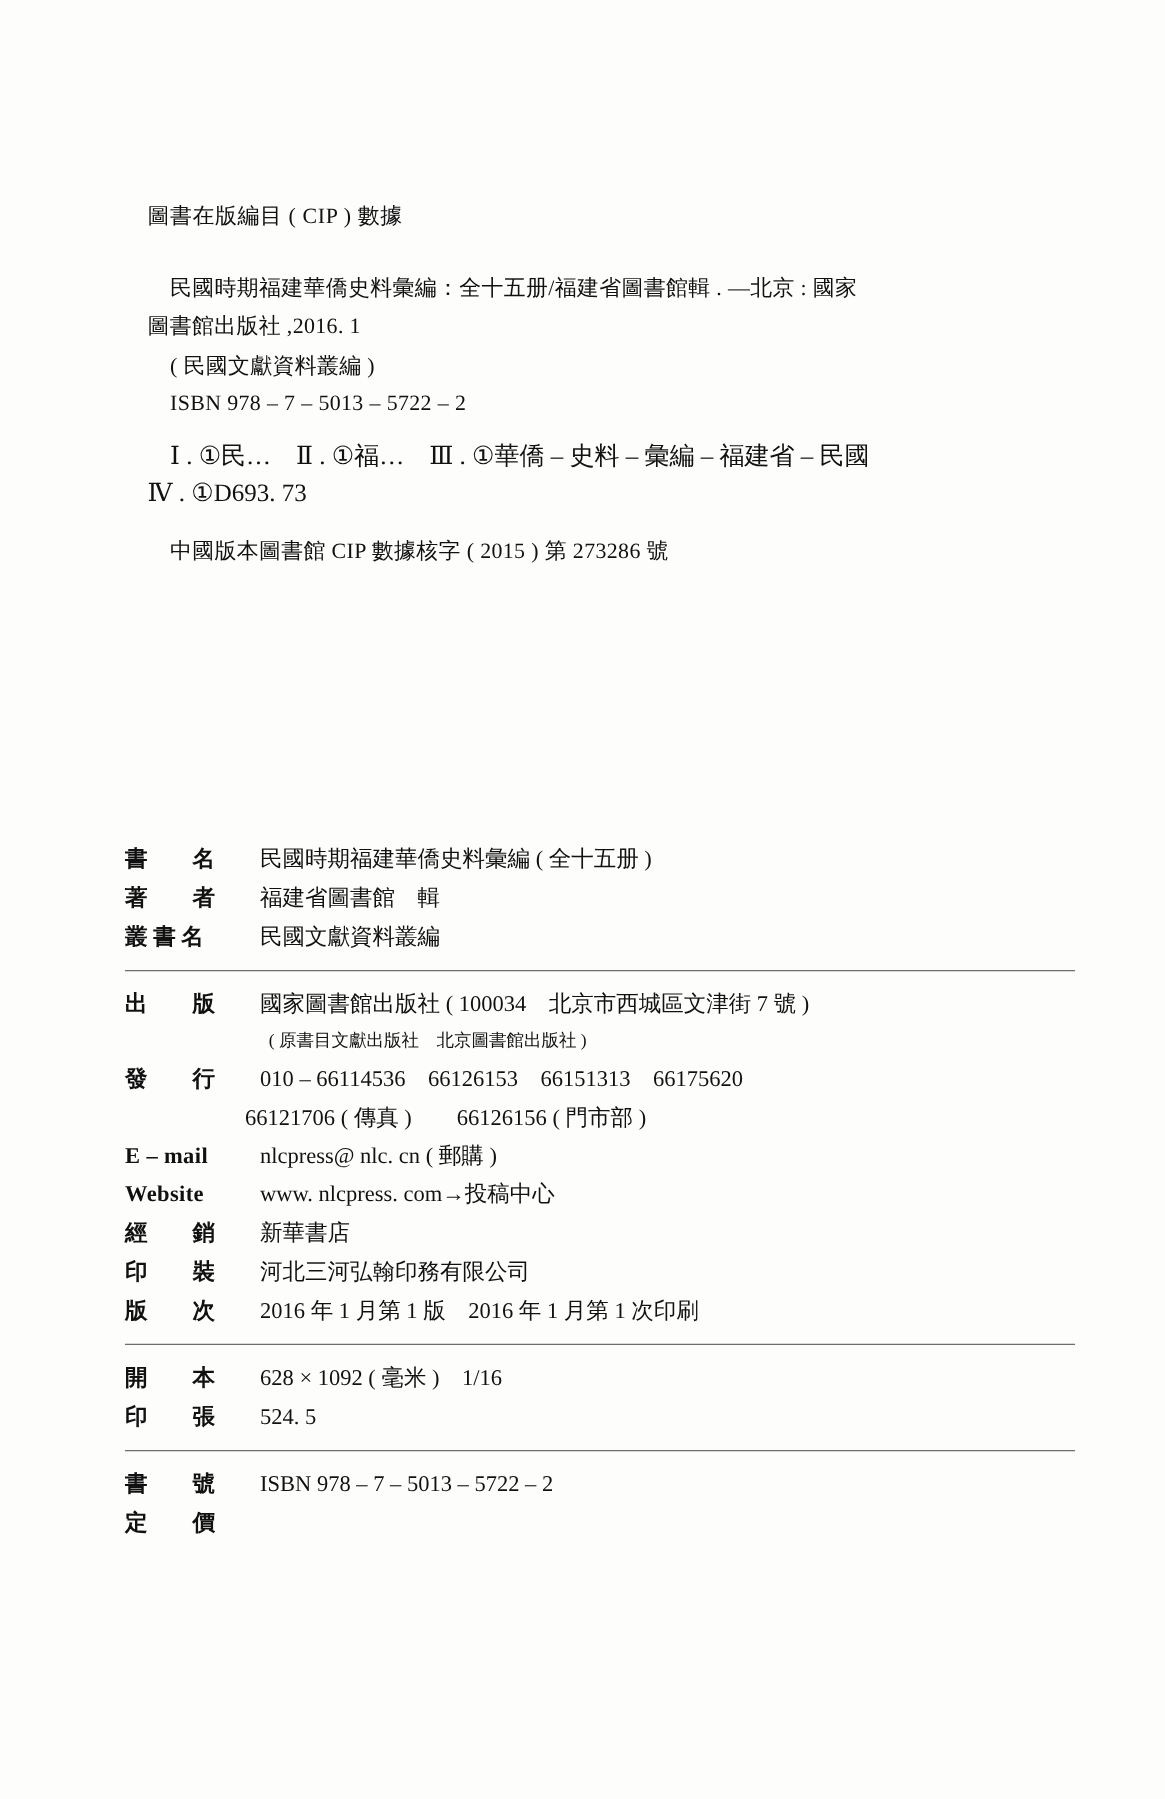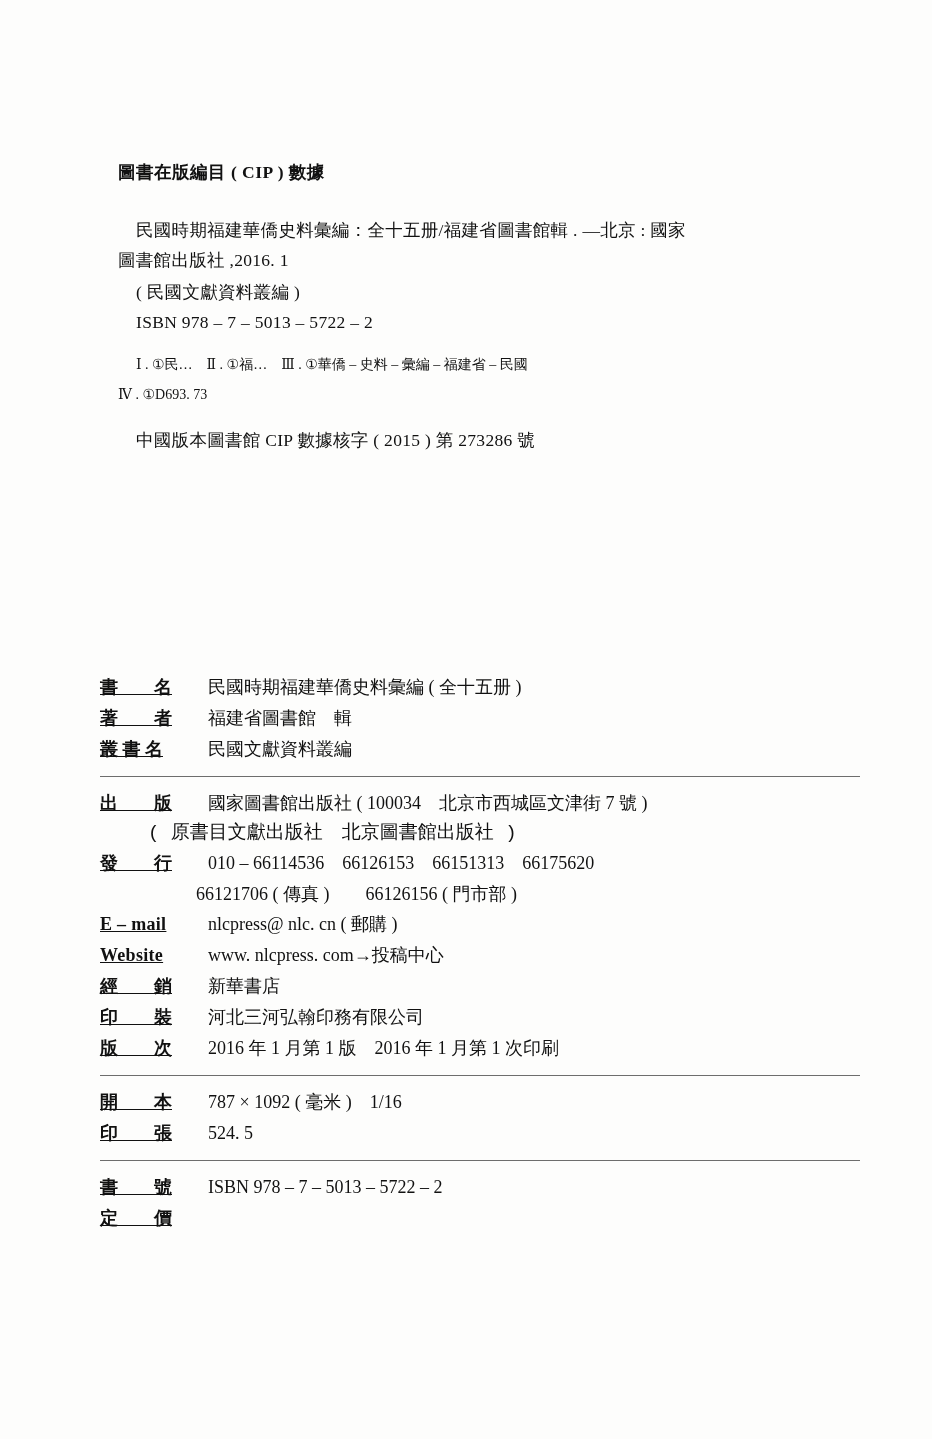--- a/index.html
+++ b/index.html
@@ -23,37 +23,37 @@
     background: #fdfdfc;
   }
   
   .cip {
     position: absolute;
     left: 118px;
     top: 160px;
     width: 700px;
   }
   .cip-title {
-    font-weight: bold;
+    font-weight: normal;
     font-size: 17.5px;
     letter-spacing: 0.5px;
     margin-bottom: 31px;
   }
   .cip-line {
     font-size: 17.5px;
     line-height: 30px;
     letter-spacing: 0.3px;
   }
   .indent1 { text-indent: 18px; }
   .indent0 { text-indent: 0; }
   .cip-block { margin-bottom: 2px; margin-top: 20px; }
   .gap-top { margin-top: 13px; }
   .gap-top2 { margin-top: 15px; }
   .roman-line {
-    font-size: 14px;
+    font-size: 20px;
     line-height: 30px;
   }
 
   
   .colophon {
     position: absolute;
     left: 100px;
     top: 672px;
     width: 760px;
     font-size: 18px;
@@ -61,35 +61,33 @@
   .row {
     display: flex;
     align-items: baseline;
     line-height: 31px;
   }
   .label {
     width: 108px;
     flex: 0 0 108px;
     font-weight: bold;
     white-space: nowrap;
-    text-decoration: underline;
   }
   .label.latin {
     font-weight: bold;
     letter-spacing: 0.3px;
   }
   .value {
     flex: 1 1 auto;
     white-space: nowrap;
   }
   .sub-value {
-    margin-left: 48px;
+    margin-left: 115px;
     line-height: 29px;
-    font-size: 19px;
-    font-family: Liberation Mono, monospace;
+    font-size: 14px;
   }
   .sub-value2 {
     margin-left: 96px;
     line-height: 30px;
     font-size: 18px;
   }
   hr.sep {
     border: none;
     border-top: 1px solid #6d6d6d;
     margin: 11px 0 11px 0;
@@ -172,21 +170,21 @@
         <div class="label">版　　次</div>
         <div class="value">2016 年 1 月第 1 版　2016 年 1 月第 1 次印刷</div>
       </div>
     </div>
 
     <hr class="sep">
 
     <div>
       <div class="row">
         <div class="label">開　　本</div>
-        <div class="value">787 × 1092 ( 毫米 )　1/16</div>
+        <div class="value">628 × 1092 ( 毫米 )　1/16</div>
       </div>
       <div class="row">
         <div class="label">印　　張</div>
         <div class="value">524. 5</div>
       </div>
     </div>
 
     <hr class="sep">
 
     <div>

